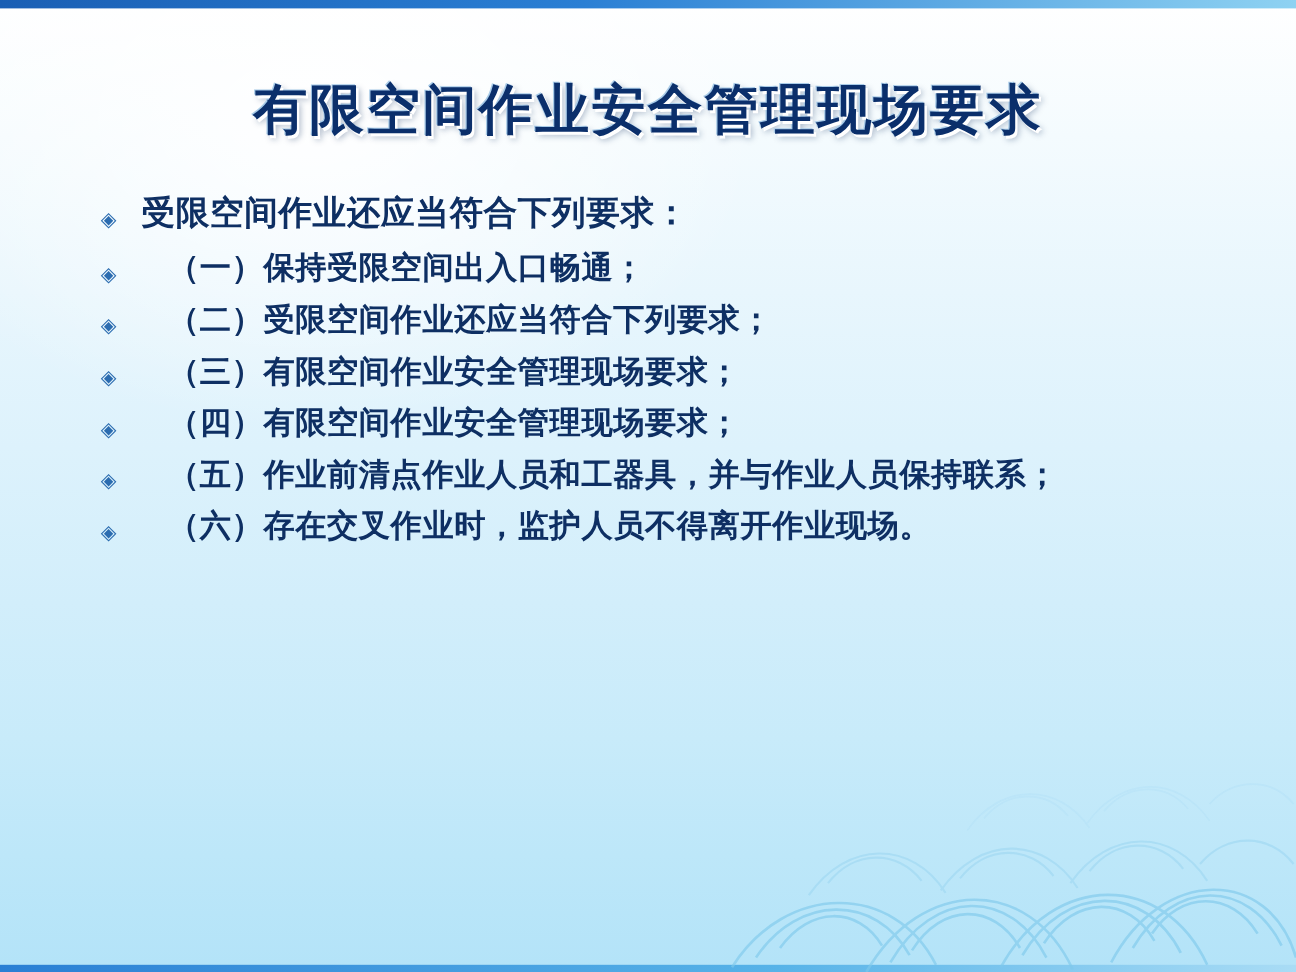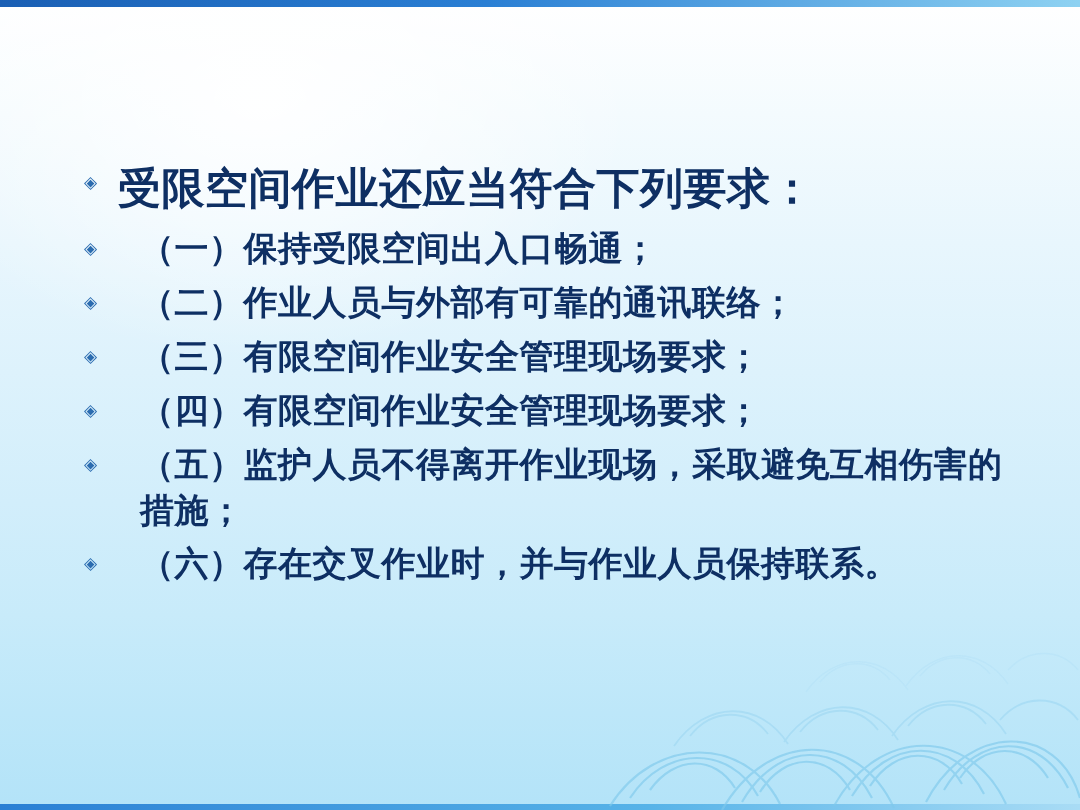--- a/index.html
+++ b/index.html
@@ -94,28 +94,28 @@
     width: 34px;
     padding-top: 14px;
     font-size: 17px;
     line-height: 1;
     color: #2b6cb0;
     text-align: left;
   }
   .bullet-text {
     flex: 1 1 auto;
     font-family: "Liberation Serif", "DejaVu Serif", serif;
-    font-size: 34px;
+    font-size: 26px;
     line-height: 1.35;
     color: #0e2f63;
     font-weight: bold;
     letter-spacing: 0.5px;
   }
   .bullet-row.lead .bullet-text {
-    font-size: 43px;
+    font-size: 28px;
   }
   .bullet-row.indent .bullet-text {
     padding-left: 22px;
     text-indent: 0;
   }
 </style>
 </head>
 <body>
 
 <div class="slide">
@@ -149,52 +149,53 @@
     </g>
     <g fill="none" stroke="#b6e2f7" stroke-width="1.5" opacity="0.75">
       <path d="M360 142 C 380 118, 412 118, 430 140"></path>
       <path d="M346 152 C 374 112, 422 112, 448 150"></path>
       <path d="M460 136 C 480 112, 512 112, 530 134"></path>
       <path d="M446 146 C 474 106, 522 106, 548 144"></path>
       <path d="M548 130 C 568 108, 600 108, 618 130"></path>
     </g>
   </svg>
 
+  <div class="title">有限空间作业安全管理现场要求</div>
 
   <div class="content">
 
     <div class="bullet-row lead">
       <span class="marker">◈</span>
       <span class="bullet-text">受限空间作业还应当符合下列要求：</span>
     </div>
 
     <div class="bullet-row indent">
       <span class="marker">◈</span>
       <span class="bullet-text">（一）保持受限空间出入口畅通；</span>
     </div>
 
     <div class="bullet-row indent">
       <span class="marker">◈</span>
-      <span class="bullet-text">（二）作业人员与外部有可靠的通讯联络；</span>
+      <span class="bullet-text">（二）受限空间作业还应当符合下列要求；</span>
     </div>
 
     <div class="bullet-row indent">
       <span class="marker">◈</span>
       <span class="bullet-text">（三）有限空间作业安全管理现场要求；</span>
     </div>
 
     <div class="bullet-row indent">
       <span class="marker">◈</span>
       <span class="bullet-text">（四）有限空间作业安全管理现场要求；</span>
     </div>
 
     <div class="bullet-row indent">
       <span class="marker">◈</span>
-      <span class="bullet-text">（五）监护人员不得离开作业现场，采取避免互相伤害的措施；</span>
-    </div>
-
-    <div class="bullet-row indent">
-      <span class="marker">◈</span>
-      <span class="bullet-text">（六）存在交叉作业时，并与作业人员保持联系。</span>
+      <span class="bullet-text">（五）作业前清点作业人员和工器具，并与作业人员保持联系；</span>
+    </div>
+
+    <div class="bullet-row indent">
+      <span class="marker">◈</span>
+      <span class="bullet-text">（六）存在交叉作业时，监护人员不得离开作业现场。</span>
     </div>
 
   </div>
 </div>
 
 </body></html>

